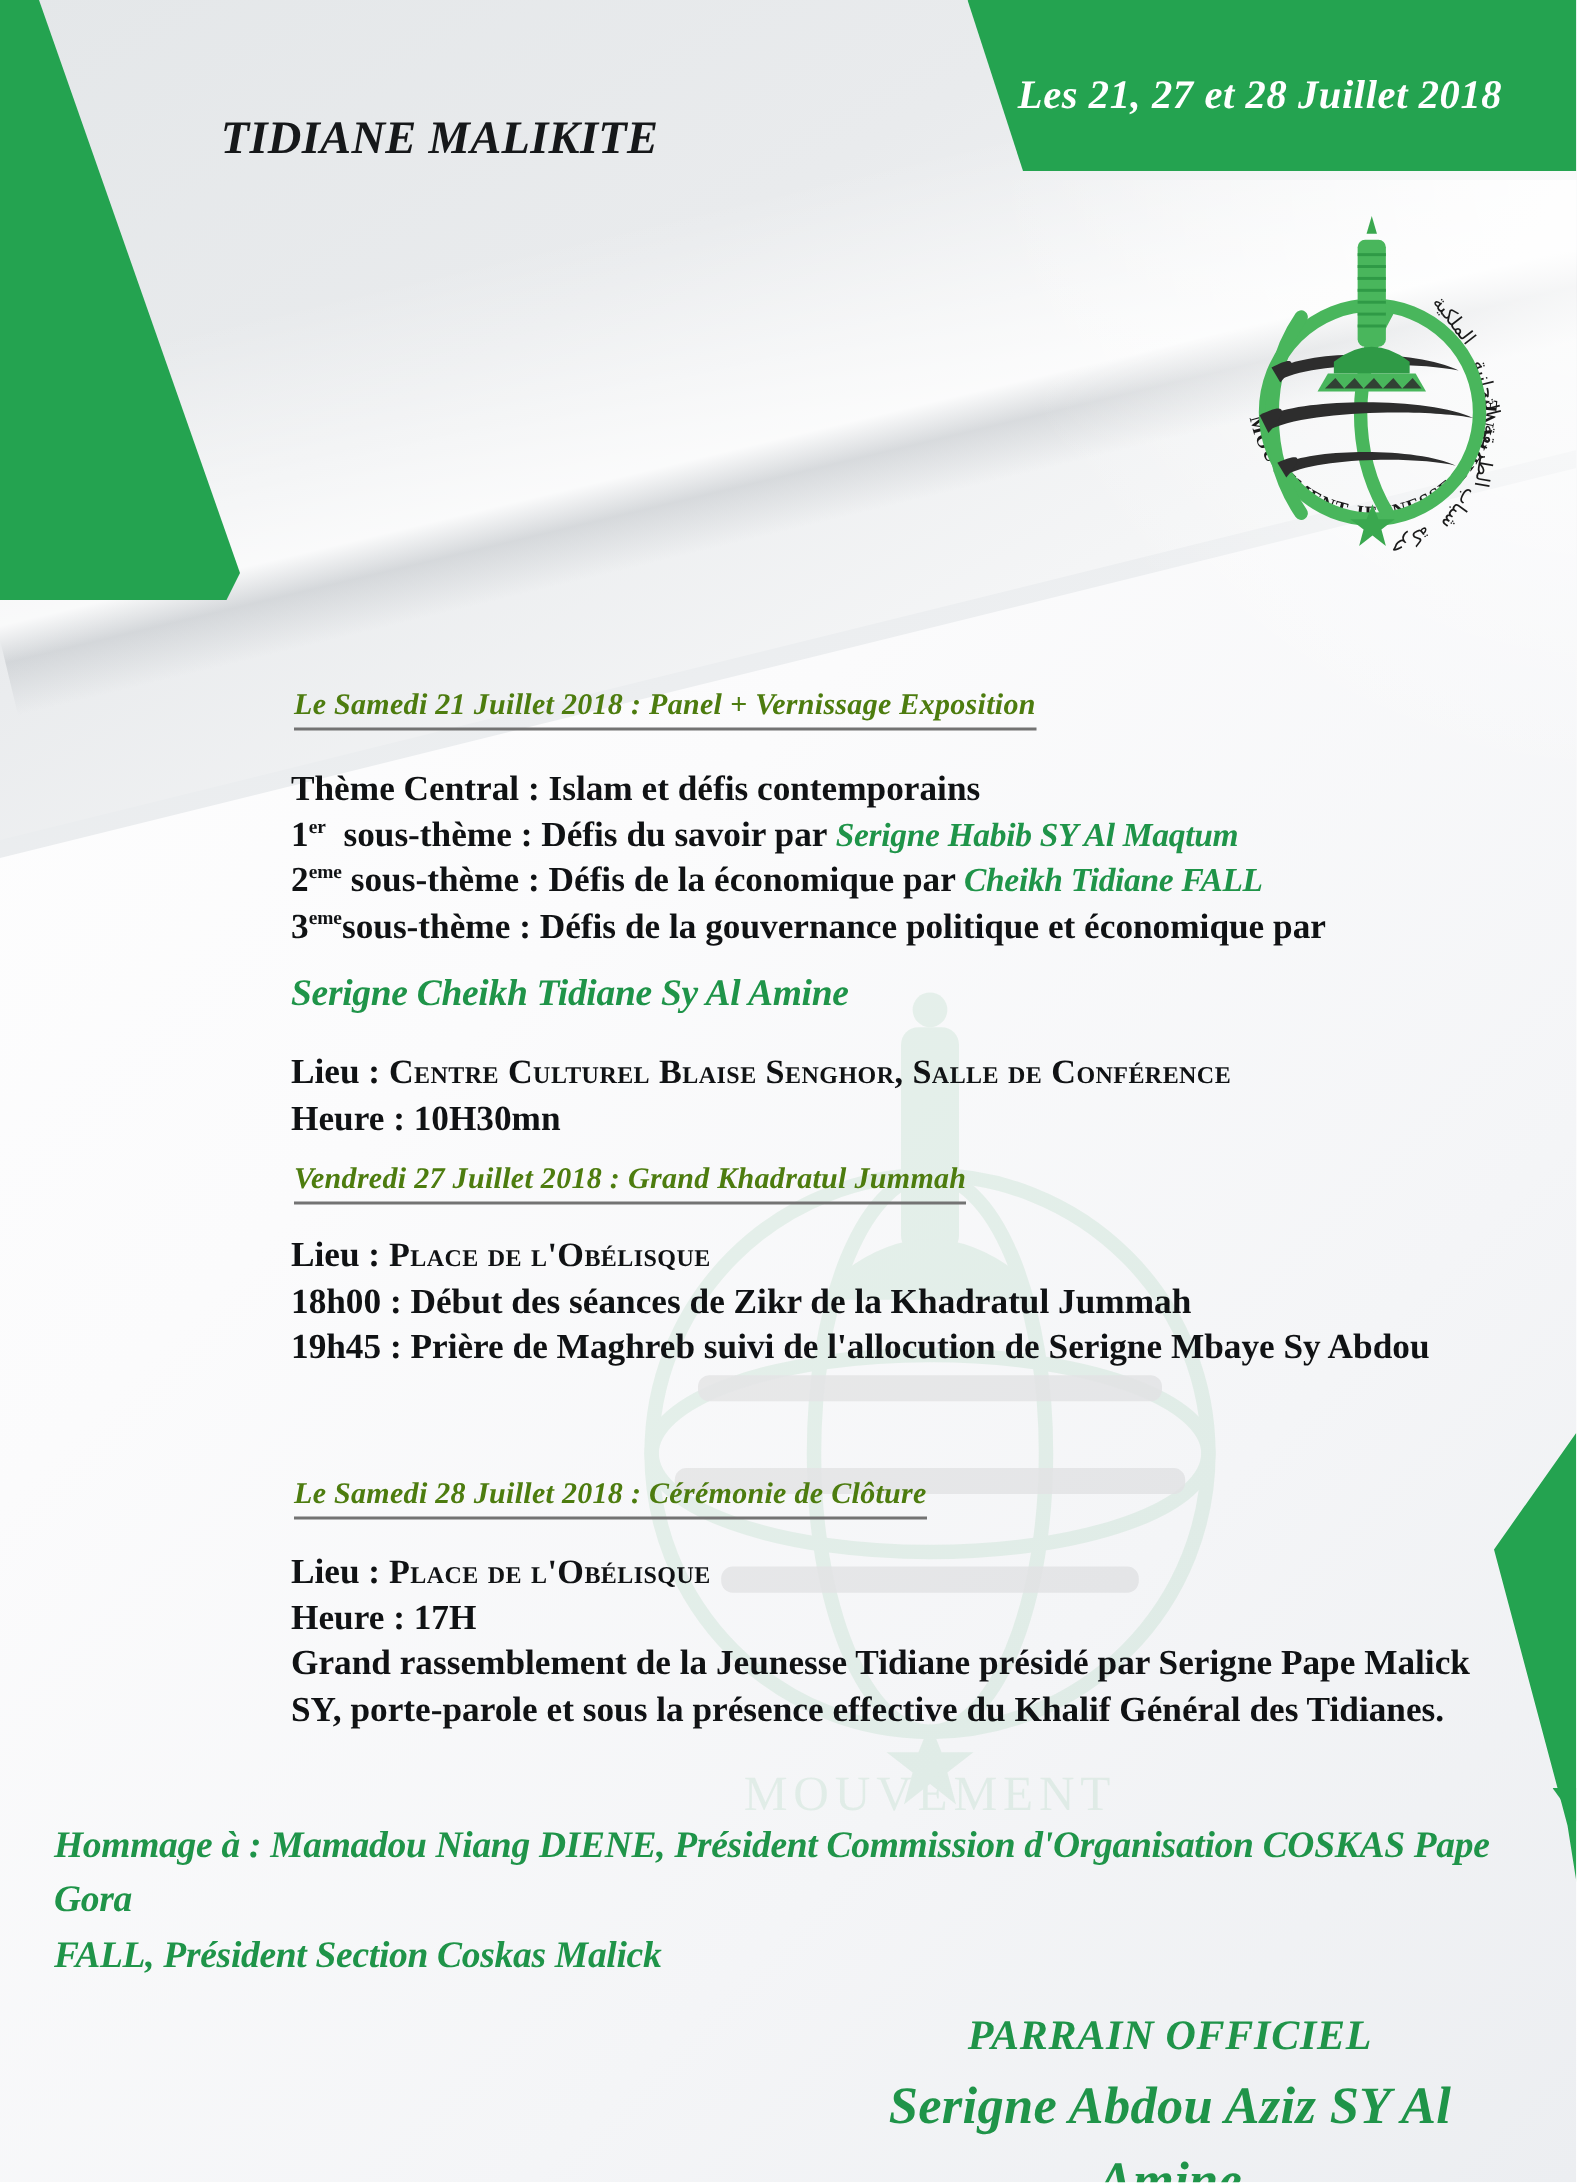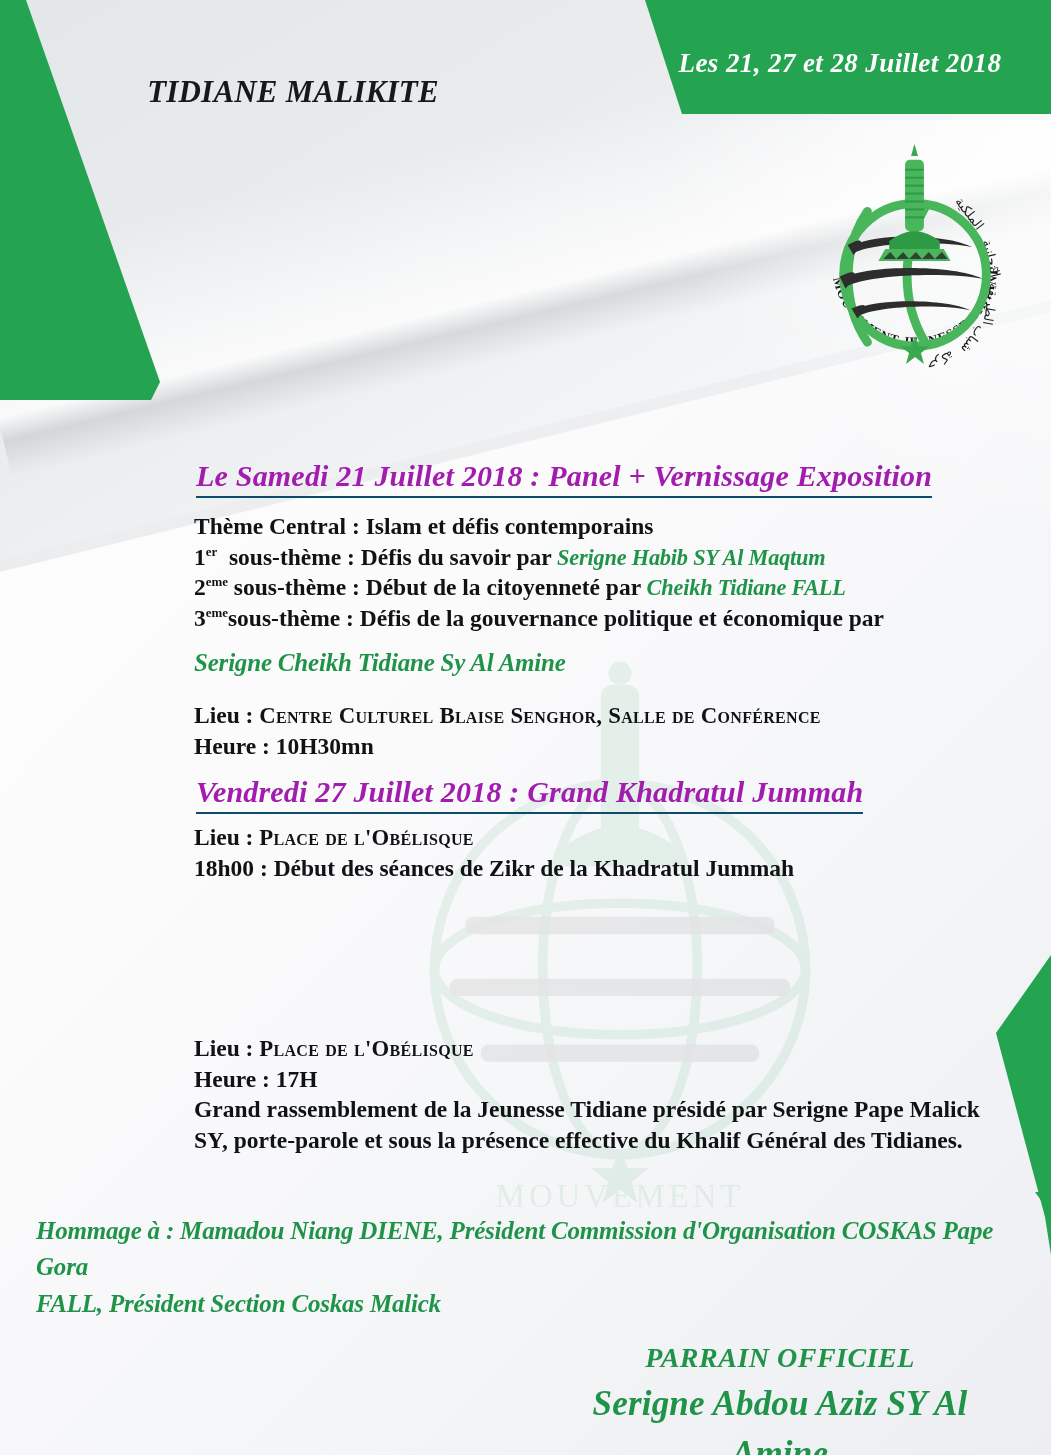--- a/index.html
+++ b/index.html
@@ -129,25 +129,25 @@
   }
   .watermark svg { width: 100%; height: 100%; display: block; }
 
   
   .content { position: absolute; left: 0; top: 0; width: 1051px; height: 1455px; }
 
   .day-head {
     position: absolute;
     font-style: italic;
     font-weight: bold;
-    font-size: 30px;
-    color: #a21caf;
+    font-size: 20px;
+    color: #4d7c0f;
     white-space: nowrap;
     padding-bottom: 3px;
-    border-bottom: 2px solid #0c4a6e;
+    border-bottom: 2px solid #737373;
     letter-spacing: 0.2px;
   }
 
   .blk {
     position: absolute;
     font-size: 23.5px;
     line-height: 1.30;
     color: #101214;
     font-weight: bold;
   }
@@ -297,40 +297,42 @@
 
   <div class="content">
 
     <div class="day-head" style="left:196px; top:459px;">Le Samedi 21 Juillet 2018 : Panel + Vernissage Exposition</div>
 
     <div class="blk" style="left:194px; top:511px; width:830px;">
       <span class="row">Thème Central : Islam et défis contemporains</span>
 
       <span class="row"><span>1</span><span class="sup">er</span>&nbsp;&nbsp;<span>sous-thème : Défis du savoir par</span> <span class="gname">Serigne Habib SY Al Maqtum</span></span>
 
-      <span class="row"><span>2</span><span class="sup">eme</span>&nbsp;<span>sous-thème : Début de la citoyenneté par</span> <span class="gname">Cheikh Tidiane FALL</span></span>
+      <span class="row"><span>2</span><span class="sup">eme</span>&nbsp;<span>sous-thème : Défis de la économique par</span> <span class="gname">Cheikh Tidiane FALL</span></span>
 
       <span class="row"><span>3</span><span class="sup">eme</span><span>sous-thème : Défis de la gouvernance politique et économique par</span></span>
     </div>
 
     <div class="gline" style="left:194px; top:645px;">Serigne Cheikh Tidiane Sy Al Amine</div>
 
     <div class="blk" style="left:194px; top:700px; width:830px;">
       <span class="row"><span>Lieu :</span> <span class="sc">Centre Culturel Blaise Senghor, Salle de Conférence</span></span>
       <span class="row"><span>Heure :</span> <span>10H30mn</span></span>
     </div>
 
     <div class="day-head" style="left:196px; top:775px;">Vendredi 27 Juillet 2018 : Grand Khadratul Jummah</div>
 
     <div class="blk" style="left:194px; top:822px; width:850px;">
       <span class="row"><span>Lieu :</span> <span class="sc">Place de l'Obélisque</span></span>
       <span class="row">18h00 : Début des séances de Zikr de la Khadratul Jummah</span>
-    </div>
-
-
+      <span class="row">19h45 : Prière de Maghreb suivi de l'allocution de Serigne Mbaye Sy Abdou</span>
+    </div>
+
+
+    <div class="day-head" style="left:196px; top:985px;">Le Samedi 28 Juillet 2018 : Cérémonie de Clôture</div>
 
     <div class="blk" style="left:194px; top:1033px; width:790px;">
       <span class="row"><span>Lieu :</span> <span class="sc">Place de l'Obélisque</span></span>
       <span class="row"><span>Heure :</span> <span>17H</span></span>
       <span class="row wrapped">Grand rassemblement de la Jeunesse Tidiane présidé par Serigne Pape Malick SY, porte-parole et sous la présence effective du Khalif Général des Tidianes.</span>
     </div>
 
     <div class="gline" style="left:36px; top:1213px; width:990px;">
       <span style="display:block;font-style:italic;">Hommage à : Mamadou Niang DIENE, Président Commission d'Organisation COSKAS Pape Gora</span>
       <span style="display:block;">FALL, Président Section Coskas Malick</span>

